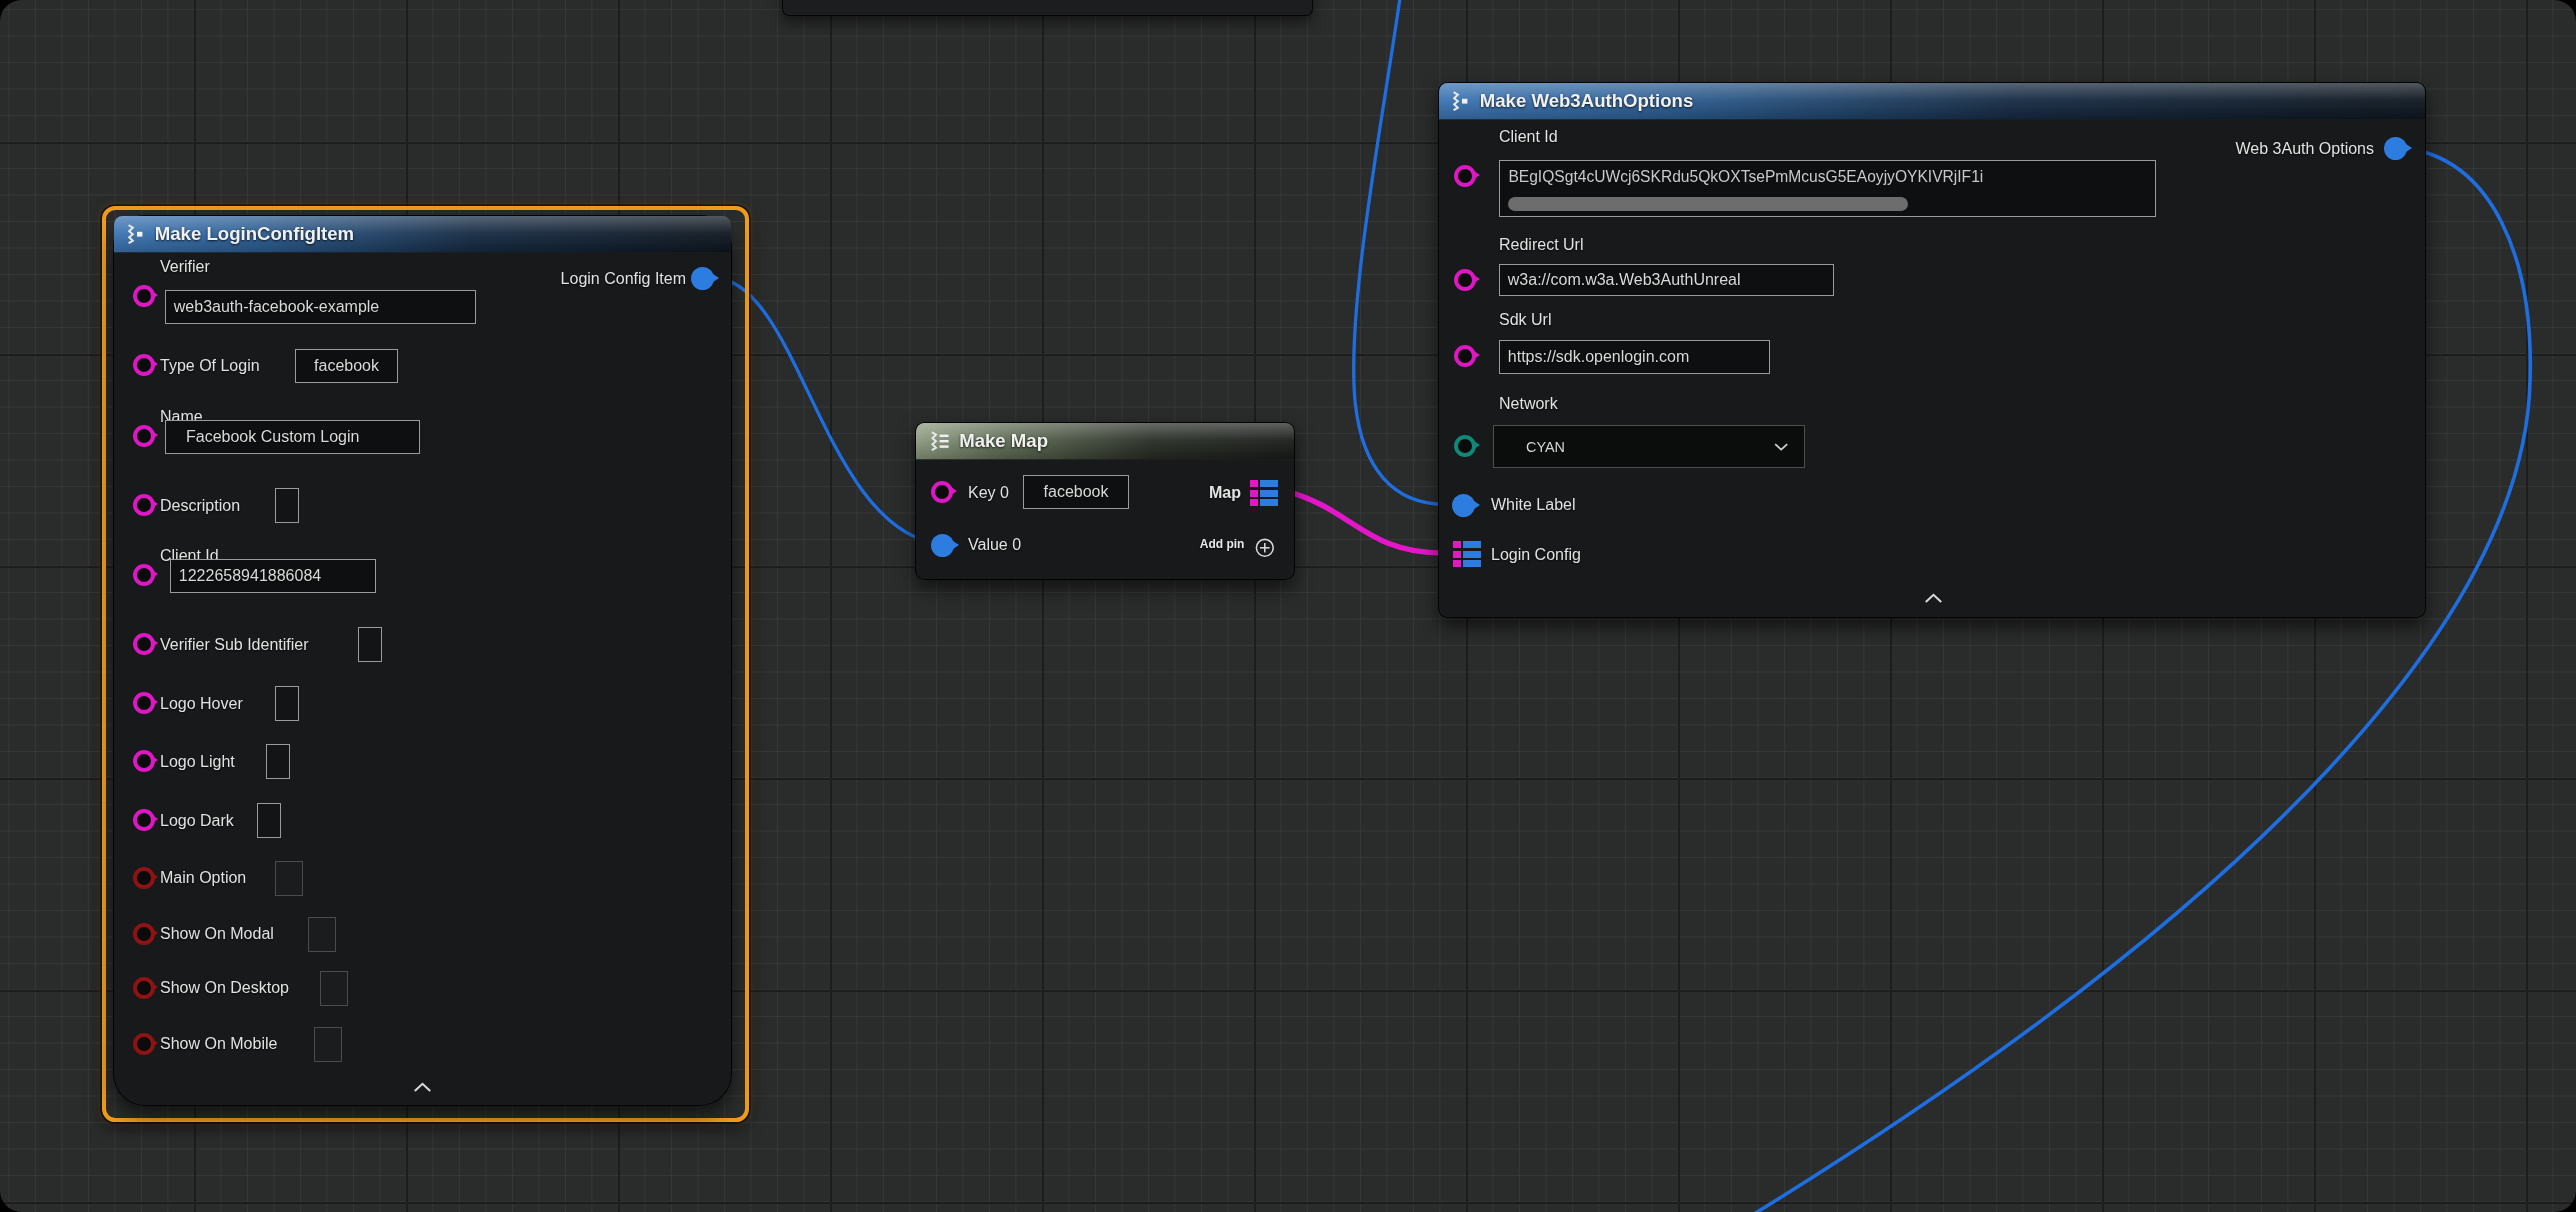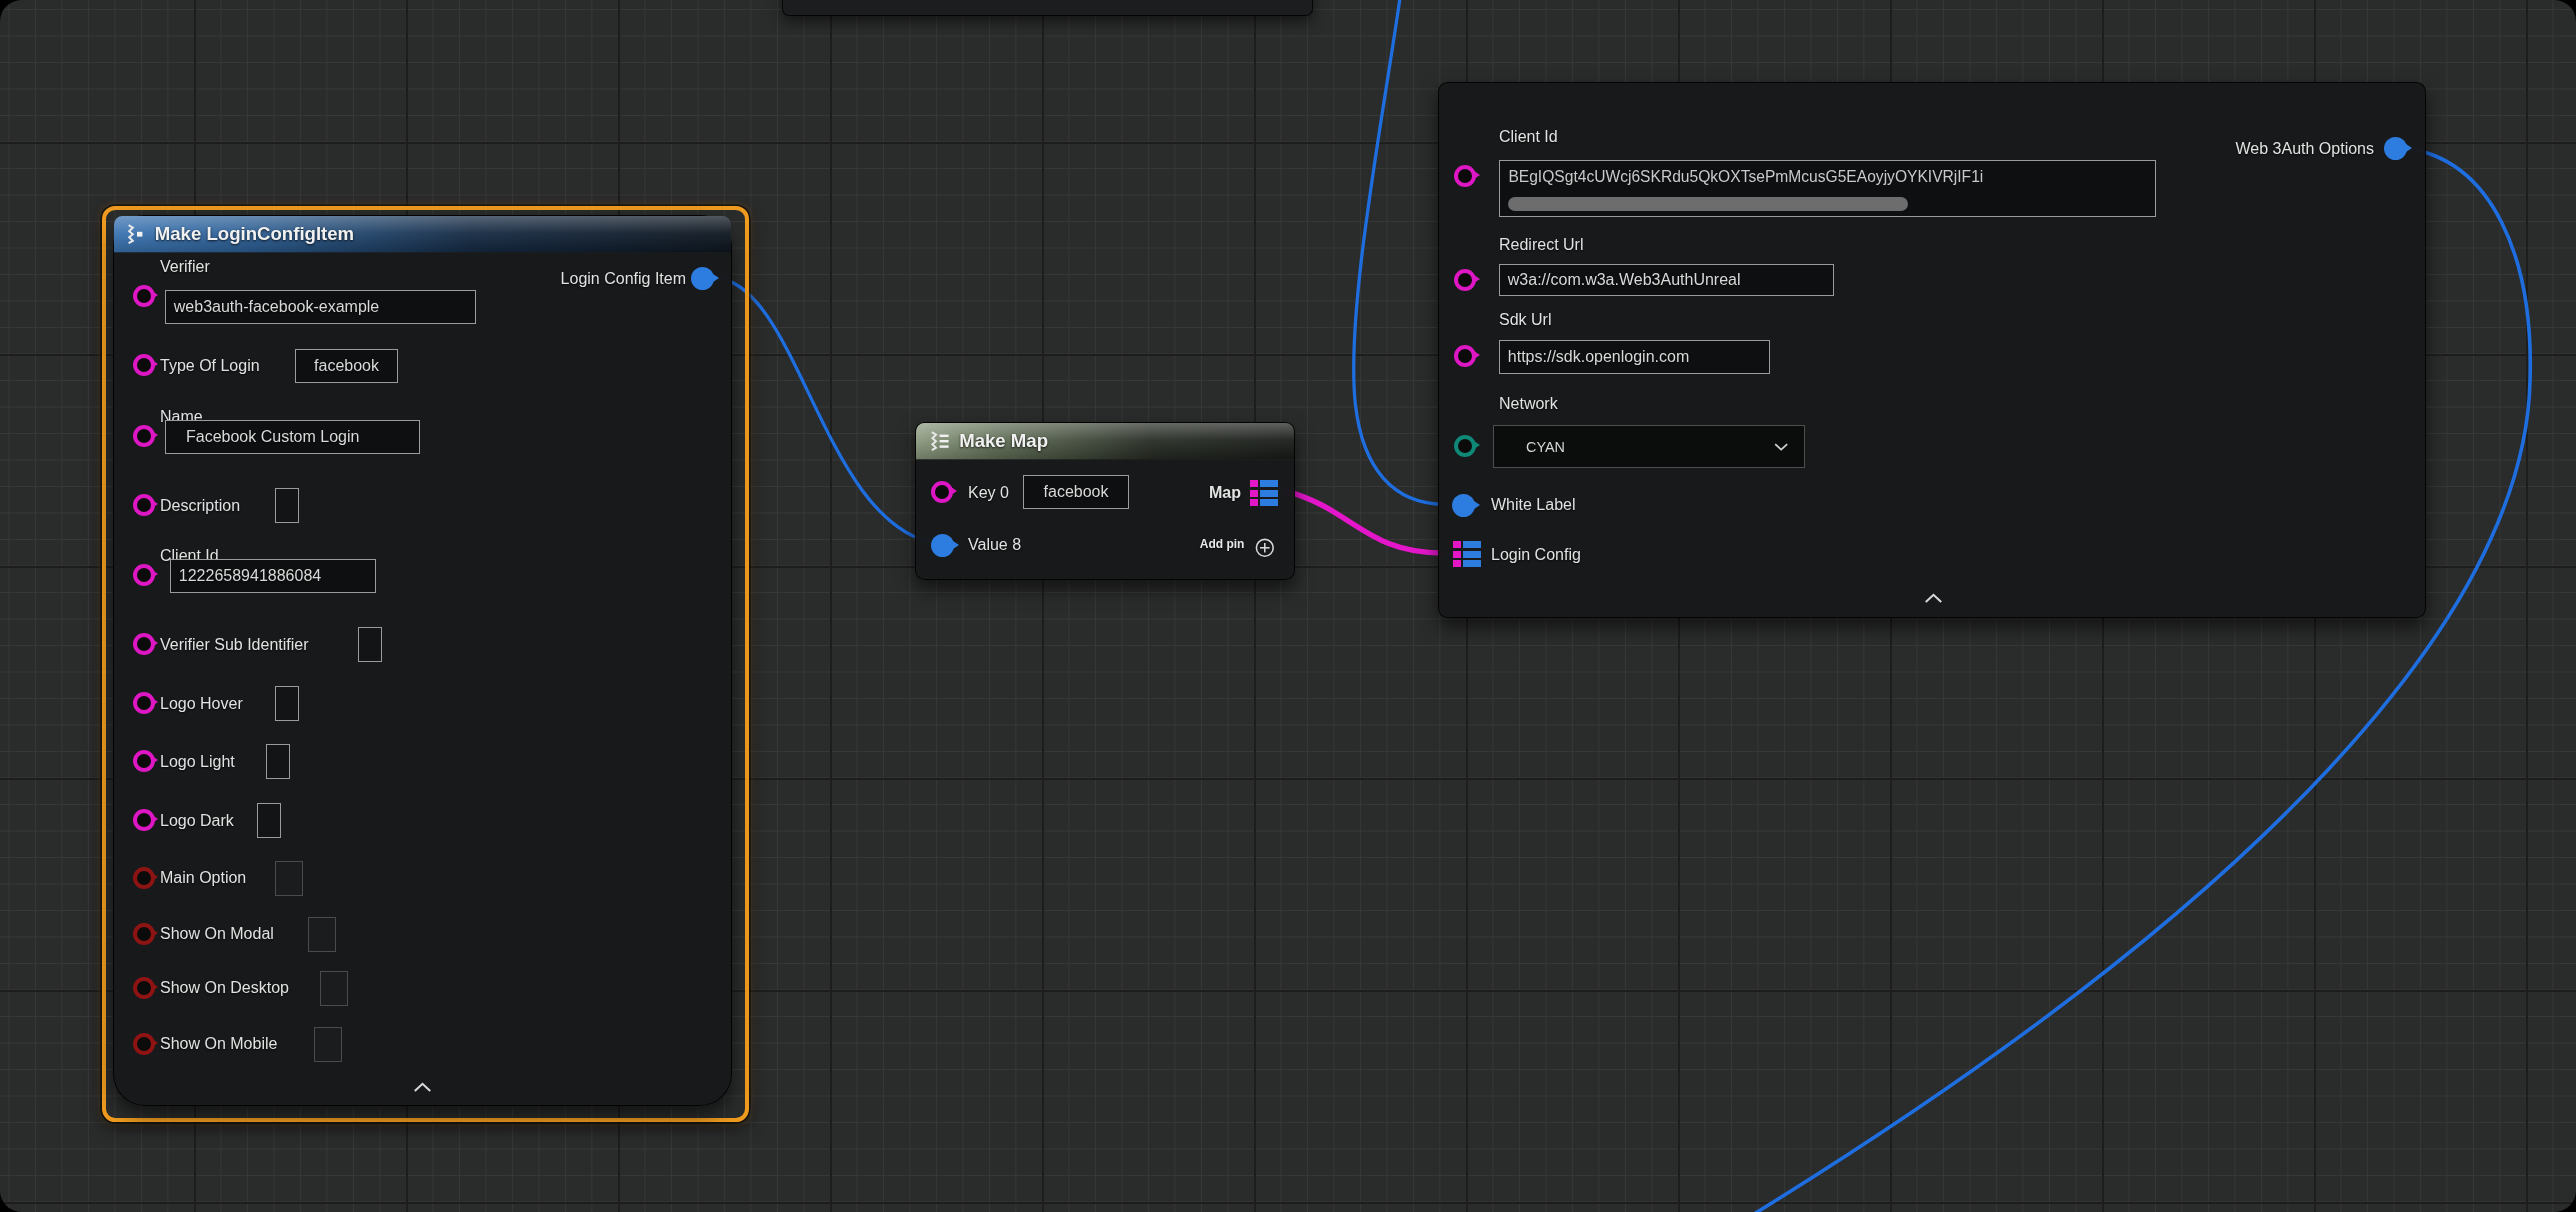--- a/index.html
+++ b/index.html
@@ -192,35 +192,44 @@
           <div class="sq"></div>
           <div class="bar"></div>
         </div>
       <div class="mrow">
           <div class="sq"></div>
           <div class="bar"></div>
         </div>
     </div>
 
     <div class="pin-f" style="left:15px;top:111px;--c:#2d7ce0;"></div>
-    <div class="lbl" style="left:52px;top:112px;">Value 8</div>
+    <div class="lbl" style="left:52px;top:112px;">Value 0</div>
 
     <div class="addpin" style="right:18px;top:114px;">
       <span>Add pin</span>
       <span>
         <svg width="21.6" height="21.6" viewBox="0 0 36 36">
             <circle cx="18" cy="18" r="14" fill="none" stroke="#d8d8d8" stroke-width="2.6"></circle>
             <line x1="18" y1="10" x2="18" y2="26" stroke="#d8d8d8" stroke-width="2.6"></line>
             <line x1="10" y1="18" x2="26" y2="18" stroke="#d8d8d8" stroke-width="2.6"></line>
           </svg>
       </span>
     </div>
   </div>
 
   <div class="node" style="left:1438px;top:82px;width:986px;height:534px;">
+    <div class="nhead hblue">
+      <span class="nicon">
+        <svg width="21.6" height="20.4" viewBox="0 0 36 34">
+            <path d="M6 2 L13 6 L7 12 L13 17 L7 22 L13 28 L6 32" fill="none" stroke="#e8e8e8" stroke-width="3.4"></path>
+            <rect x="20" y="13" width="9" height="8" fill="#f2f2f2"></rect>
+          </svg>
+      </span>
+      <span class="ntitle">Make Web3AuthOptions</span>
+    </div>
 
     <div class="lbl r" style="right:51px;top:56px;">Web 3Auth Options</div>
     <div class="pin-f" style="left:945px;top:54px;--c:#2d7ce0;"></div>
 
     <div class="lbl" style="left:60px;top:44px;">Client Id</div>
     <div class="pin-o" style="left:15px;top:82px;--c:#de17c5;"></div>
     <div class="bigbox" style="left:60px;top:77px;width:657px;height:57px;">
       <div class="btxt">BEgIQSgt4cUWcj6SKRdu5QkOXTsePmMcusG5EAoyjyOYKIVRjIF1i</div>
       <div class="scroll"></div>
     </div>

